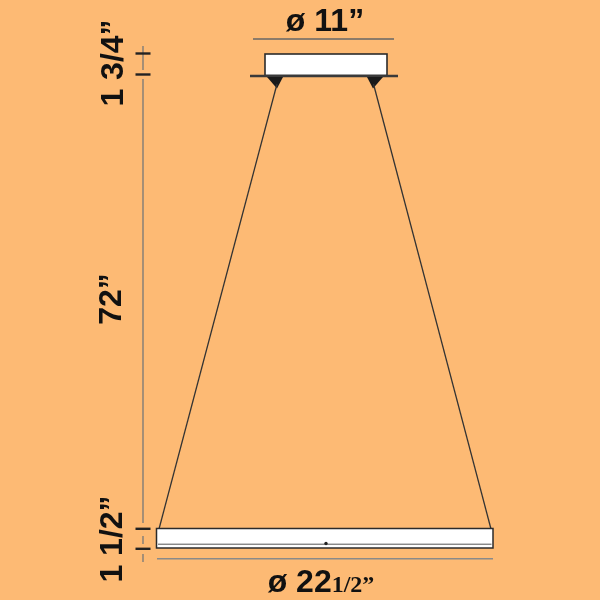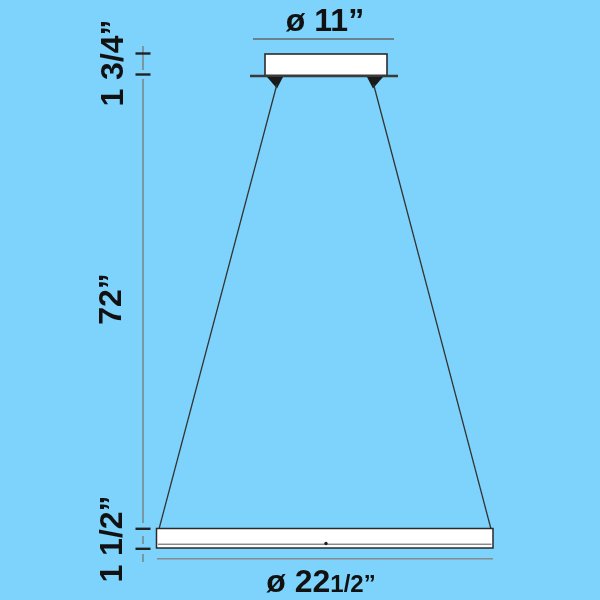--- a/index.html
+++ b/index.html
@@ -1,20 +1,20 @@
 <!DOCTYPE html>
 <html><head>
 <meta charset="utf-8">
 <style>
   html, body { margin: 0; padding: 0; background: #ffffff; }
   .stage {
     position: relative;
     width: 600px;
     height: 600px;
-    background: #7dd3fc;
+    background: #fdba74;
     font-family: "Liberation Sans", sans-serif;
     overflow: hidden;
   }
   .drawing {
     position: absolute;
     left: 0; top: 0;
     width: 600px; height: 600px;
   }
   .dim-label {
     position: absolute;
@@ -25,21 +25,21 @@
   }
   .dim-label.horizontal { text-align: center; }
   .dim-label.rotated {
     width: 140px;
     height: 36px;
     line-height: 36px;
     text-align: center;
     transform: rotate(-90deg);
     transform-origin: center center;
   }
-  .frac { font-size: 24px; margin-left: 0; }
+  .frac { font-size: 24px; margin-left: 0; font-family: Liberation Serif, serif; }
   .main-num { font-size: 32px; }
 </style>
 </head>
 <body>
 
 <div class="stage">
 
   <svg class="drawing" viewBox="0 0 600 600" xmlns="http://www.w3.org/2000/svg">
 
     <line x1="253" y1="39" x2="394" y2="39" stroke="#666666" stroke-width="1.4"></line>

